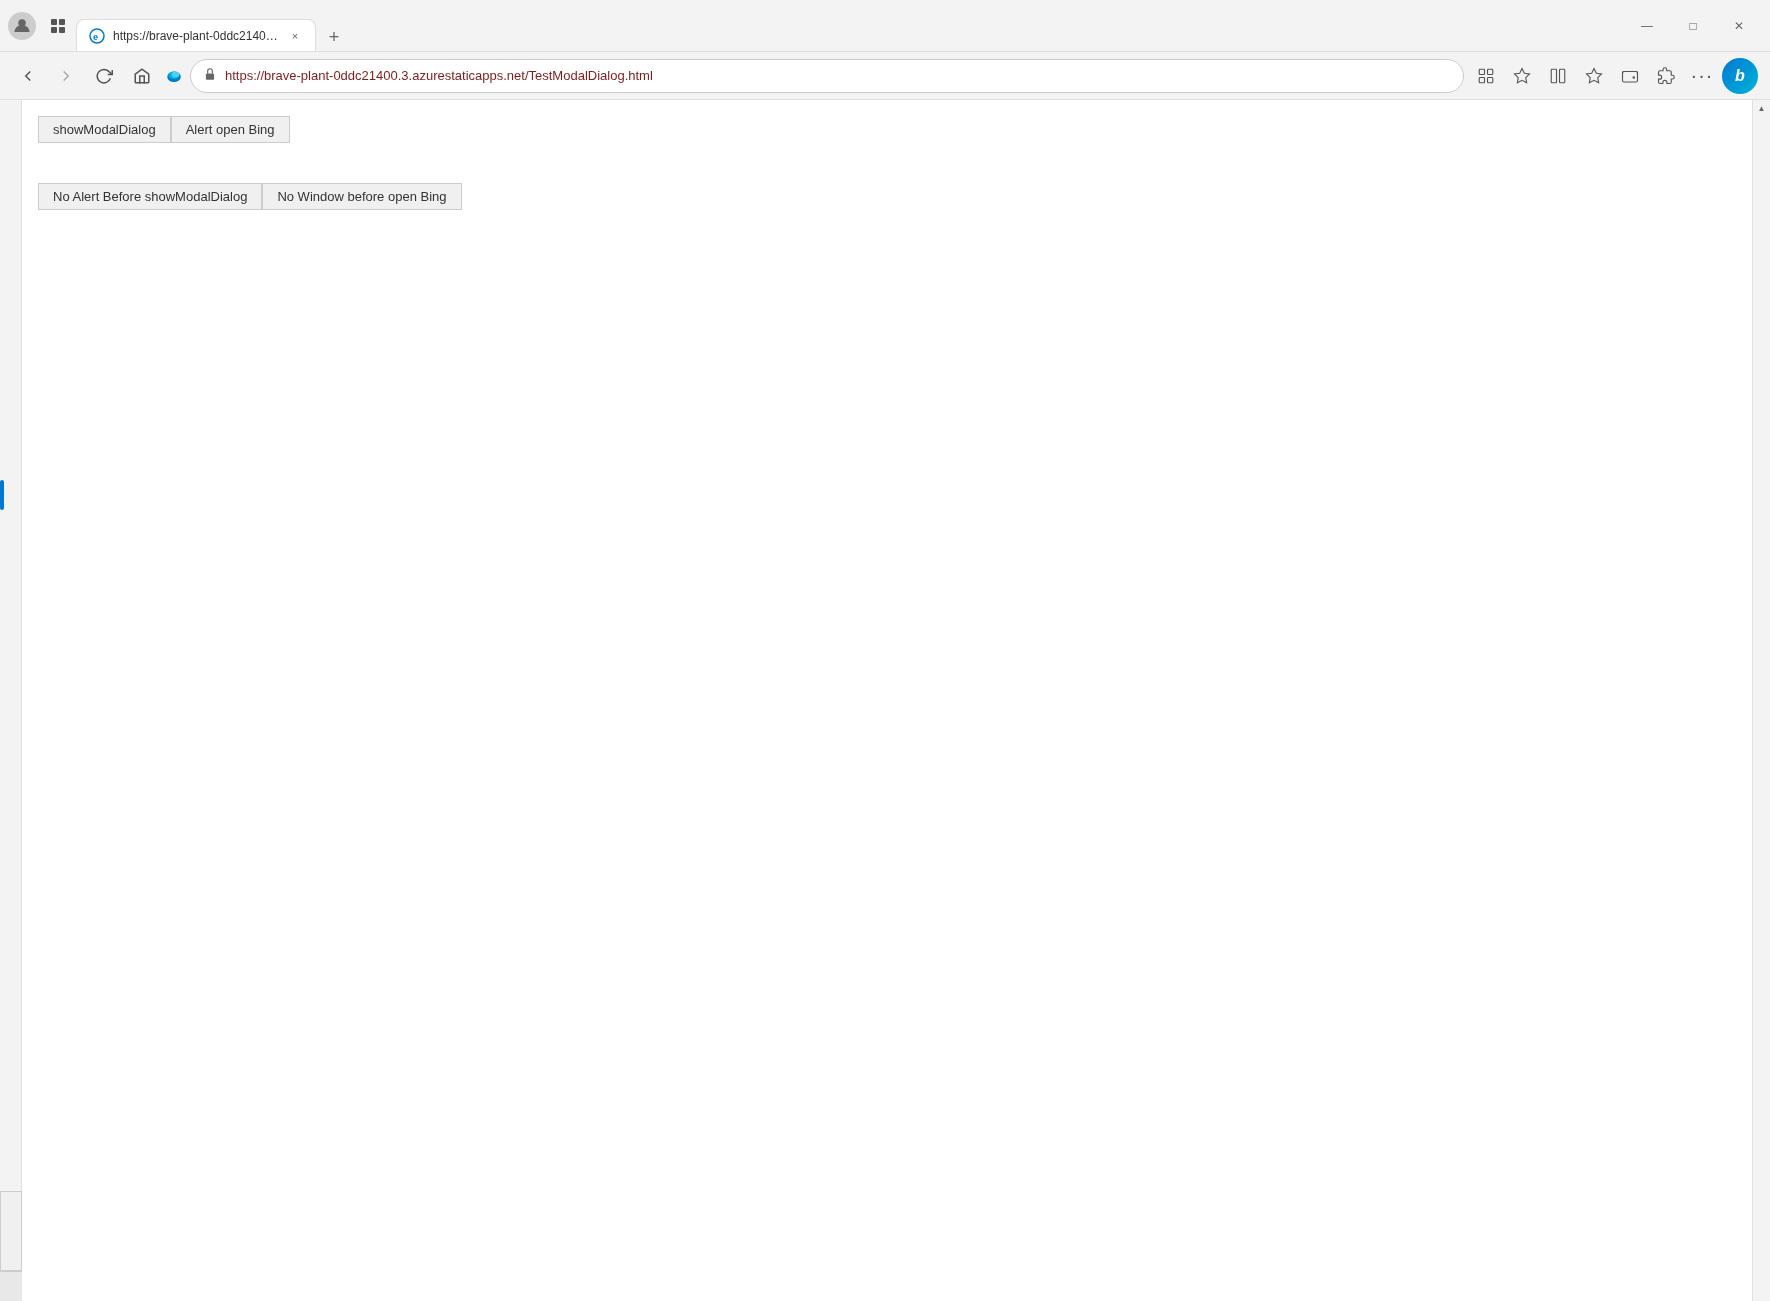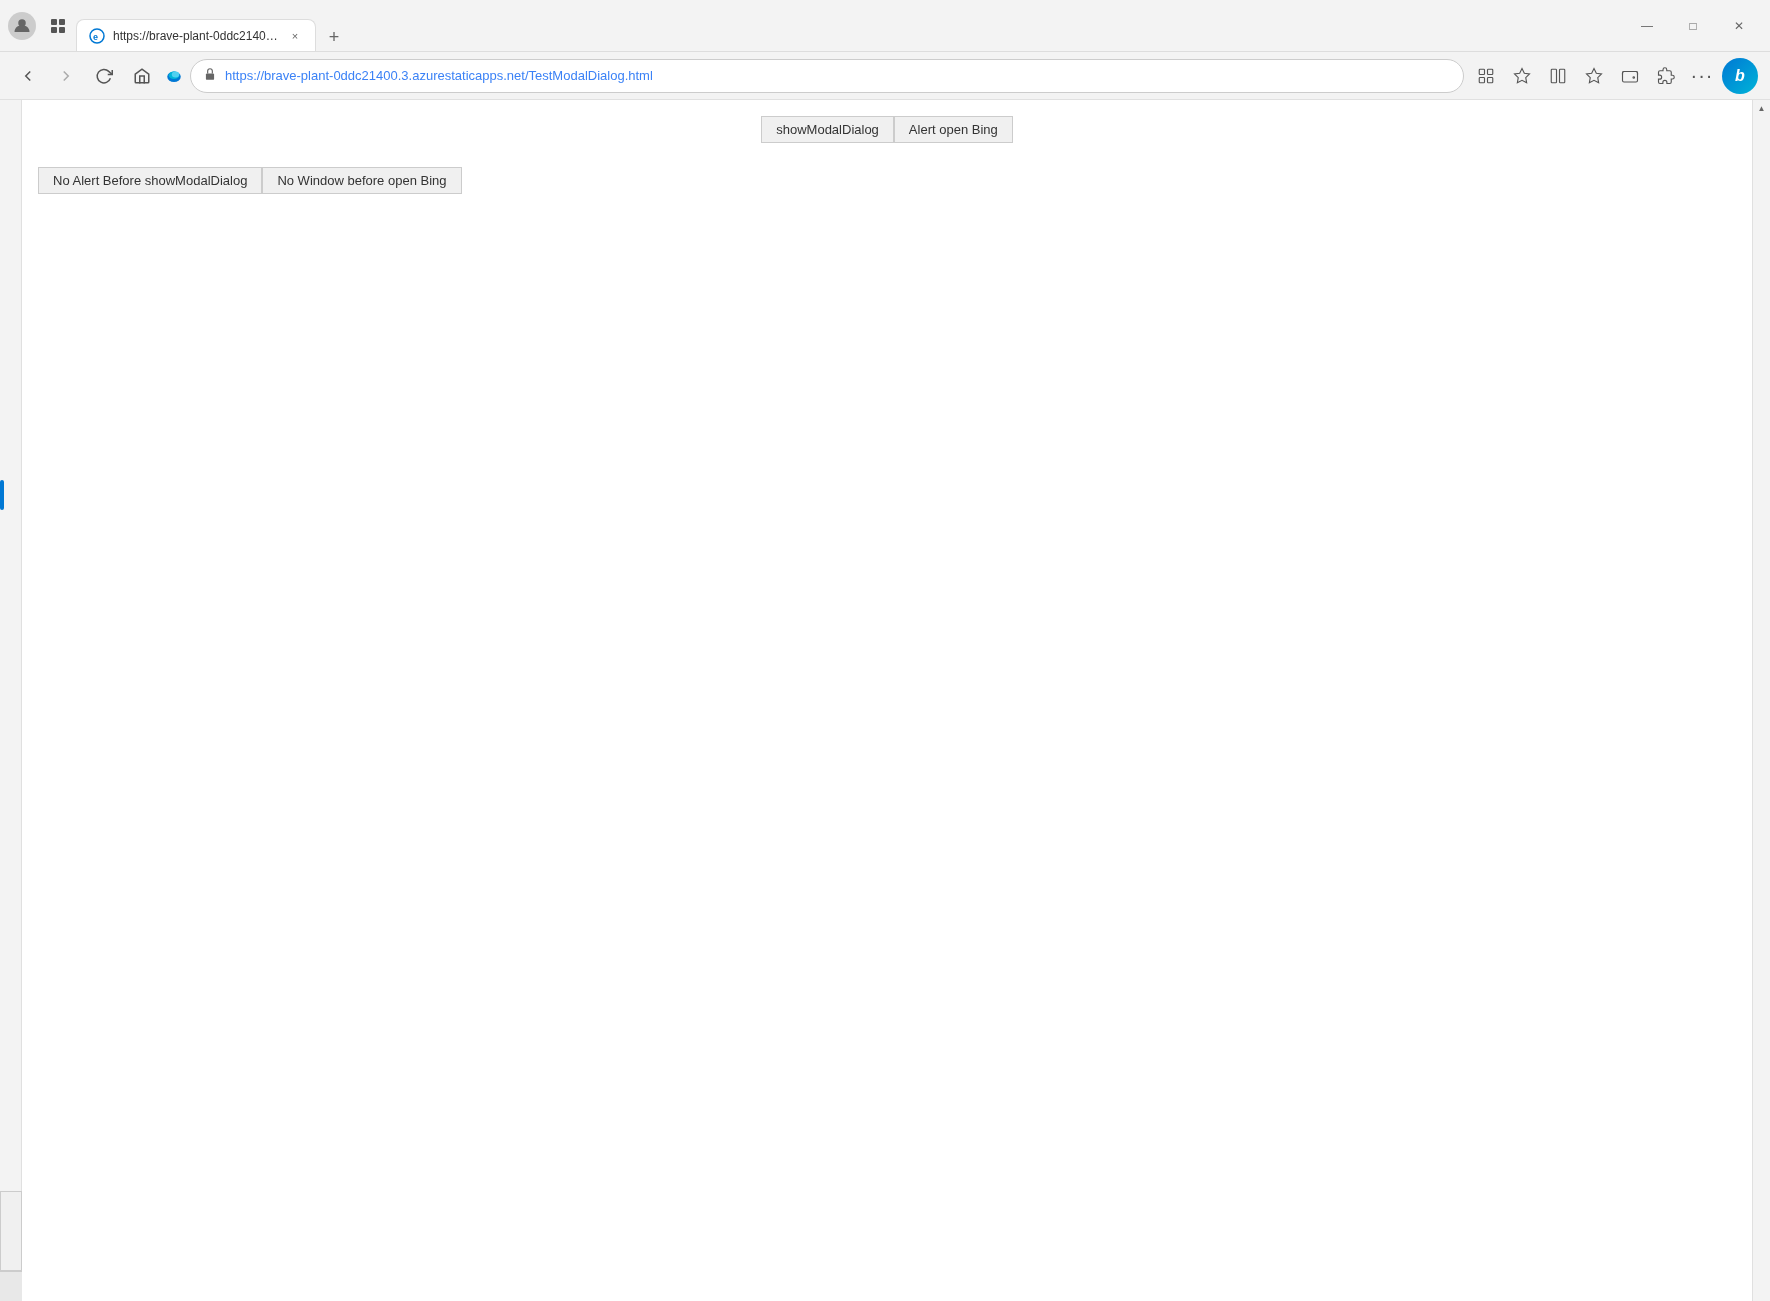--- a/index.html
+++ b/index.html
@@ -165,21 +165,21 @@
       display: flex;
       align-items: center;
       padding: 0 12px;
       gap: 8px;
       cursor: text;
     }
 
     .address-bar-url {
       flex: 1;
       font-size: 13px;
-      color: #3b82f6;
+      color: #7f1d1d;
     }
 
     .nav-right-icons {
       display: flex;
       align-items: center;
       gap: 4px;
     }
 
     .nav-icon-btn {
       width: 32px;
@@ -234,26 +234,25 @@
     }
 
     .page-inner {
       padding: 16px;
     }
 
     
     .page-buttons-row-1 {
       display: flex;
       margin-bottom: 0;
-      justify-content: center;
     }
 
     .page-buttons-row-2 {
       display: flex;
-      margin-top: 24px;
+      margin-top: 40px;
       align-items: center;
     }
 
     .page-btn {
       padding: 5px 14px;
       background: #f0f0f0;
       border: 1px solid #ccc;
       font-size: 13px;
       cursor: pointer;
       color: #333;

